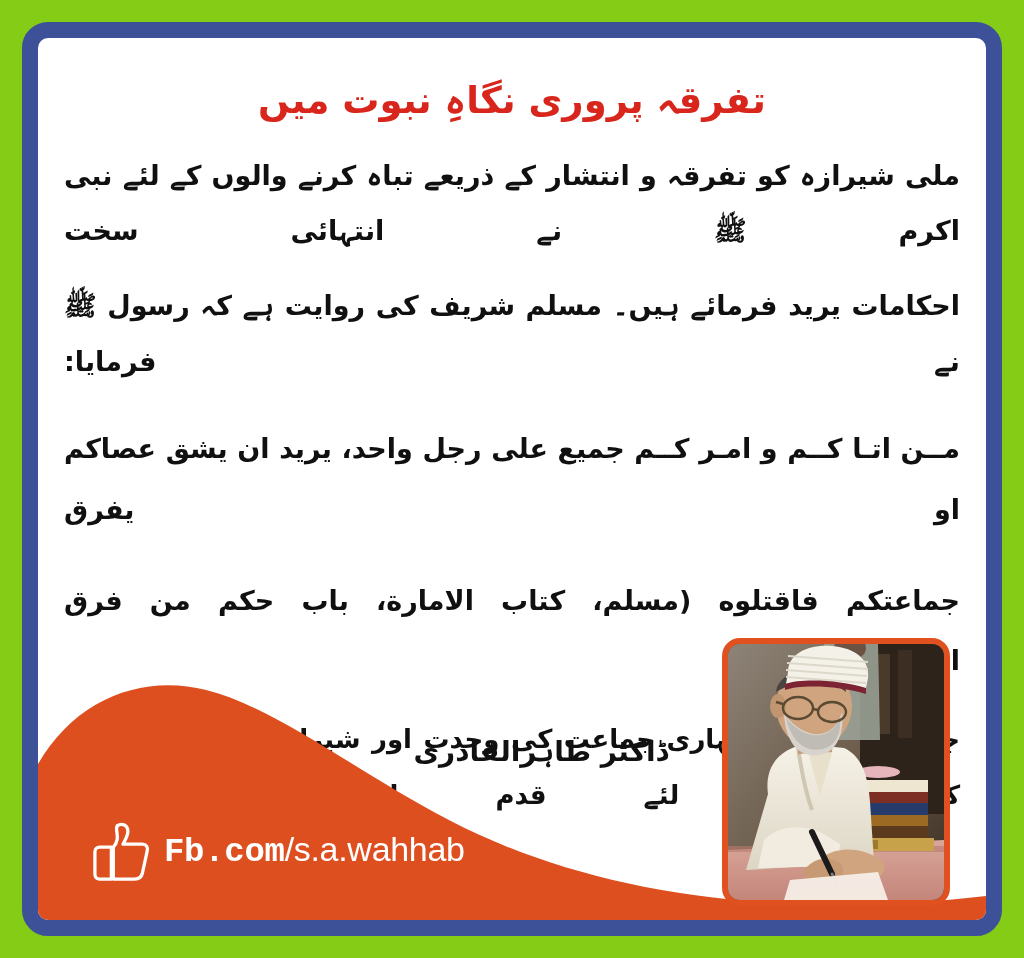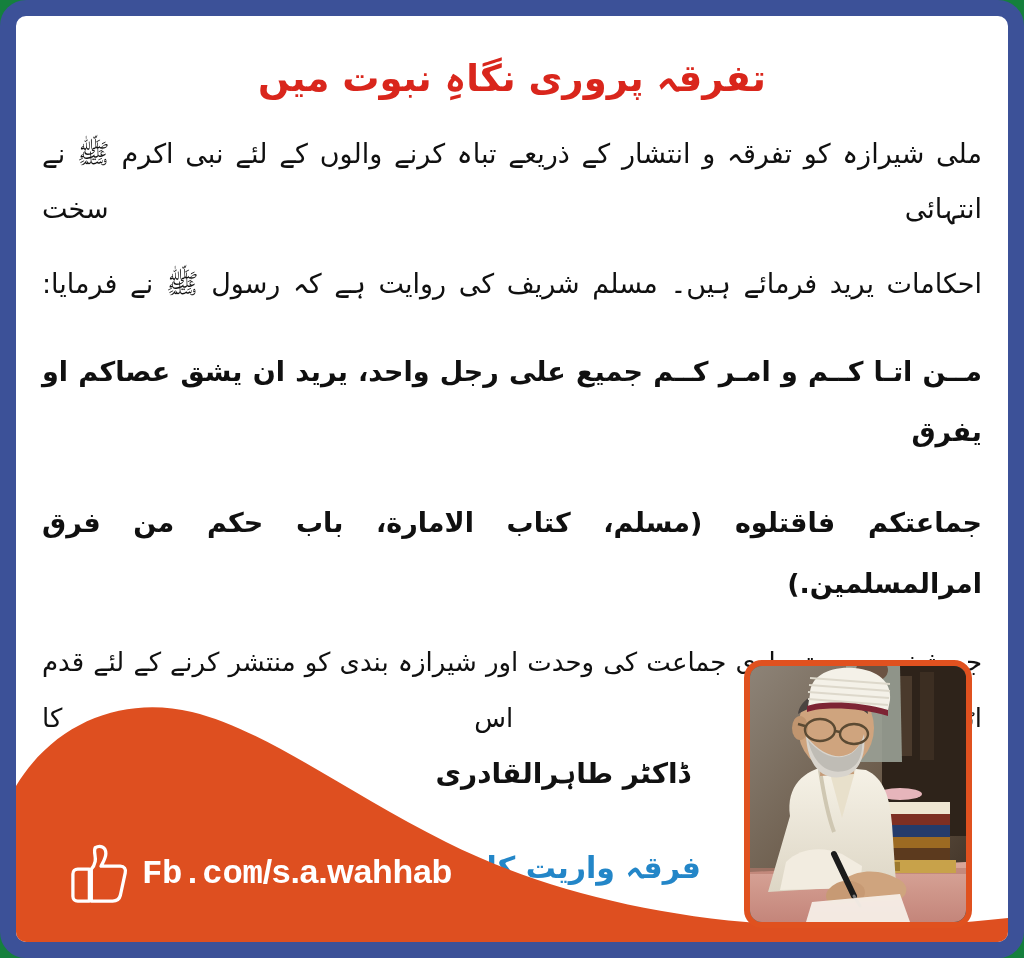--- a/index.html
+++ b/index.html
@@ -8,22 +8,22 @@
     background:#ffffff;
     font-family:"Liberation Sans", sans-serif;
     overflow:hidden;
   }
 
   
   #poster{
     position:relative;
     width:1024px;height:958px;
     box-sizing:border-box;
-    background:#15803d;
-    padding:0;
+    background:#84cc16;
+    padding:22px;
   }
   #frame{
     position:relative;
     width:100%;height:100%;
     box-sizing:border-box;
     border:16px solid #3c5198;
     border-radius:26px;
     background:#ffffff;
     overflow:hidden;
   }
@@ -47,21 +47,21 @@
     line-height:1.45;
     direction:rtl;
     margin:14px 0 10px 0;
     white-space:nowrap;
   }
 
   .para{
     color:#101010;
     font-family:"DejaVu Sans", sans-serif;
     font-size:27px;
-    font-weight:400;
+    font-weight:700;
     line-height:2.05;
     direction:rtl;
     text-align:justify;
     text-align-last:justify;
     margin:20px 0 0 0;
   }
   .para.urdu{ font-size:26px; line-height:2.15; }
   .para.arabic{
     font-size:27px;
     font-weight:700;
@@ -134,21 +134,21 @@
   }
   .thumb-icon svg{display:block;width:100%;height:100%;}
   .fb-url{
     color:#ffffff;
     font-family:"Liberation Sans", sans-serif;
     font-size:34px;
     white-space:nowrap;
     letter-spacing:-0.3px;
   }
   .fb-url .b{font-weight:700;font-family:Liberation Mono, monospace;}
-  .fb-url .l{font-weight:700;}
+  .fb-url .l{font-weight:400;}
 
   
   #photo{
     position:absolute;
     right:36px;
     bottom:14px;
     width:228px;
     height:268px;
     border:6px solid #e0511f;
     border-radius:18px;

